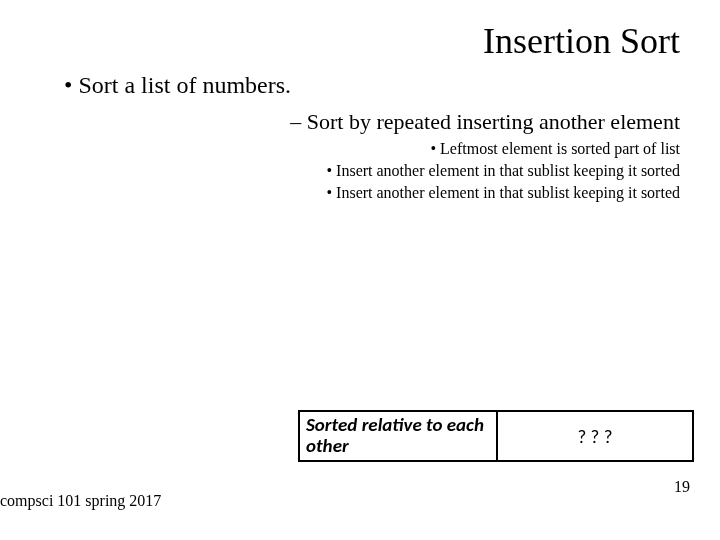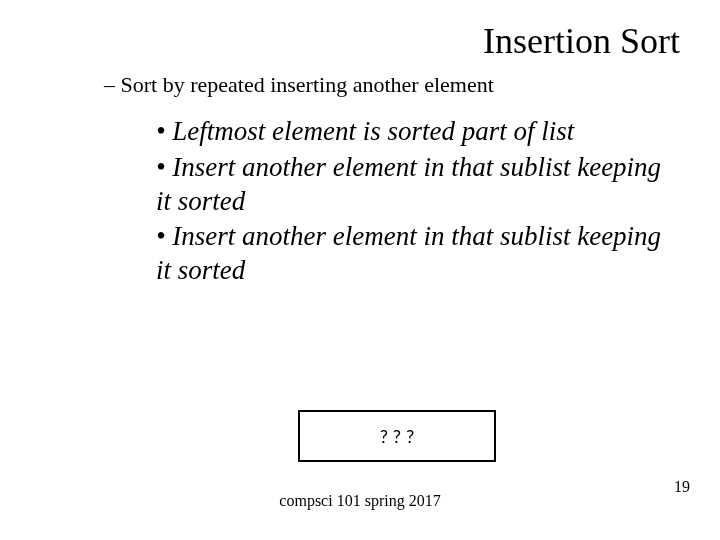--- a/index.html
+++ b/index.html
@@ -34,30 +34,30 @@
   }
   ul.level1 > li {
     margin-bottom: 2px;
   }
   ul.level2 {
     list-style: none;
     font-size: 22px;
     margin-left: 40px;
     margin-top: 10px;
     margin-bottom: 8px;
+    text-align: right;
   }
   ul.level2 > li::before {
     content: "– ";
   }
   ul.level3 {
     list-style: none;
-    font-size: 27px;
+    font-size: 16px;
     margin-left: 52px;
-    margin-top: 17px;
-    font-style: italic;
+    margin-top: 4px;
   }
   ul.level3 > li::before {
     content: "• ";
   }
   ul.level3 > li {
     line-height: 1.25;
     margin-bottom: 2px;
   }
   .boxes {
     position: absolute;
@@ -86,48 +86,50 @@
   .box-right {
     width: 198px;
     justify-content: center;
     font-weight: normal;
   }
   .footer-course {
     position: absolute;
     left: 0;
     right: 0;
     bottom: 30px;
-    text-align: center;
+    text-align: left;
     font-size: 16px;
   }
   .footer-num {
     position: absolute;
     right: 30px;
     bottom: 44px;
     font-size: 16px;
   }
 </style>
 </head>
 <body>
 
 <div class="slide">
 
   <h1 class="title">Insertion Sort</h1>
 
   <ul class="level1">
+    <li>Sort a list of numbers.</li>
     <ul class="level2">
       <li>Sort by repeated inserting another element</li>
       <ul class="level3">
         <li>Leftmost element is sorted part of list</li>
         <li>Insert another element in that sublist keeping it sorted</li>
         <li>Insert another element in that sublist keeping it sorted</li>
       </ul>
     </ul>
   </ul>
 
   <div class="boxes">
+    <div class="box box-left">Sorted relative to each other</div>
     <div class="box box-right">? ? ?</div>
   </div>
 
   <div class="footer-course">compsci 101 spring 2017</div>
   <div class="footer-num">19</div>
 
 </div>
 
 </body></html>

